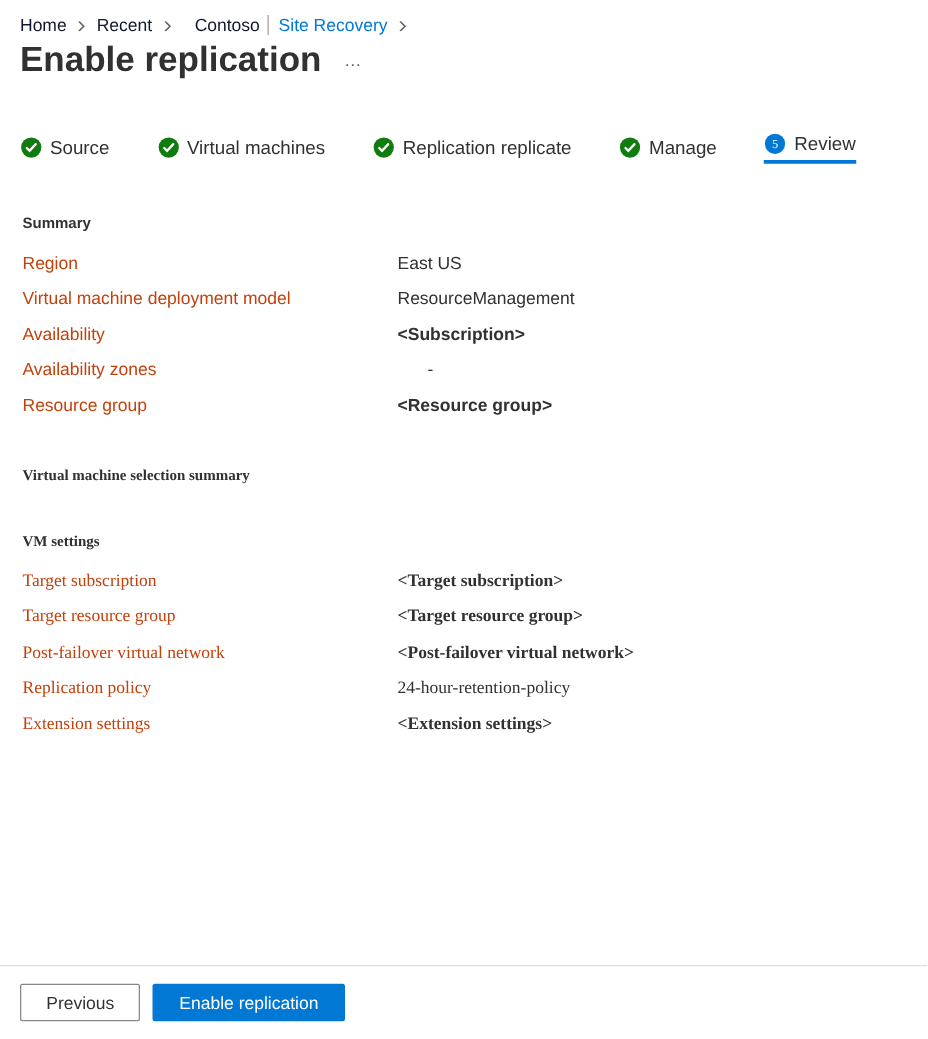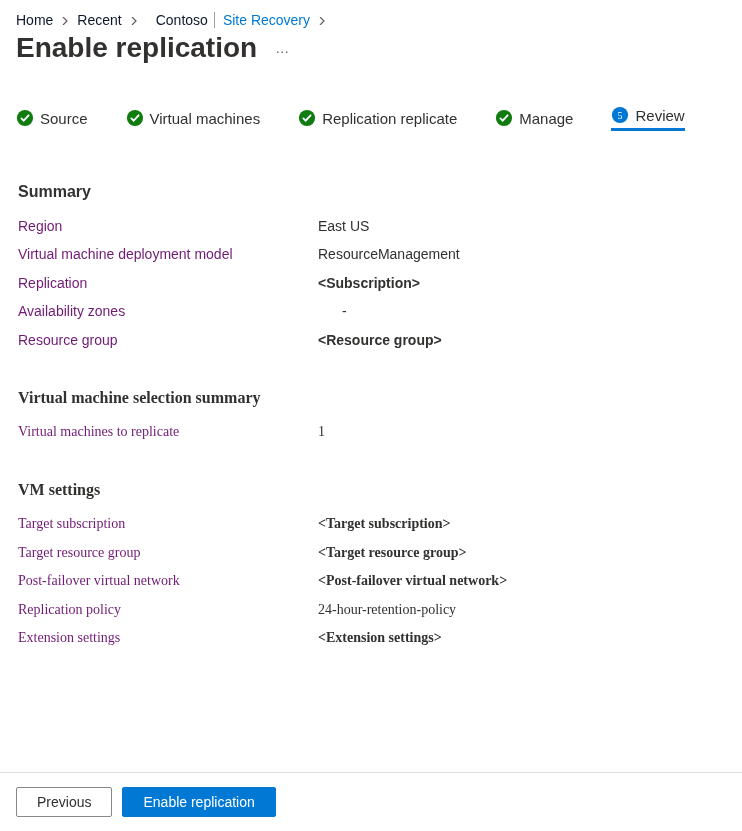--- a/index.html
+++ b/index.html
@@ -59,37 +59,37 @@
   .step.active {
     border-bottom: 3px solid #0078d4;
     font-weight: 400;
   }
   .step-label { white-space: nowrap; }
   .icon-circle { width: 18px; height: 18px; flex-shrink: 0; }
   .content {
     padding: 30px 18px 0 18px;
   }
   .section-title {
-    font-size: 16px;
+    font-size: 12px;
     font-weight: 700;
     color: #323130;
     margin-bottom: 14px;
-    margin-top: 12px;
+    margin-top: 0;
   }
   .section + .section { margin-top: 38px; font-family: Liberation Serif, serif; }
   .kv-row {
     display: flex;
     font-size: 14px;
     color: #323130;
     line-height: 1.6;
     margin-bottom: 6px;
   }
   .kv-label {
     width: 300px;
-    color: #701a75;
+    color: #c2410c;
   }
   .kv-value {
     flex: 1;
     color: #323130;
     font-weight: 600;
   }
   .kv-value.plain {
     font-weight: 400;
   }
   .footer {
@@ -196,39 +196,35 @@
     <div class="section-title">Summary</div>
     <div class="kv-row">
       <div class="kv-label">Region</div>
       <div class="kv-value plain">East US</div>
     </div>
     <div class="kv-row">
       <div class="kv-label">Virtual machine deployment model</div>
       <div class="kv-value plain">ResourceManagement</div>
     </div>
     <div class="kv-row">
-      <div class="kv-label">Replication</div>
+      <div class="kv-label">Availability</div>
       <div class="kv-value">&lt;Subscription&gt;</div>
     </div>
     <div class="kv-row">
       <div class="kv-label">Availability zones</div>
       <div class="kv-value plain" style="padding-left:24px">-</div>
     </div>
     <div class="kv-row">
       <div class="kv-label">Resource group</div>
       <div class="kv-value">&lt;Resource group&gt;</div>
     </div>
   </div>
 
   <div class="section">
     <div class="section-title">Virtual machine selection summary</div>
-    <div class="kv-row">
-      <div class="kv-label">Virtual machines to replicate</div>
-      <div class="kv-value plain">1</div>
-    </div>
   </div>
 
   <div class="section">
     <div class="section-title">VM settings</div>
     <div class="kv-row">
       <div class="kv-label">Target subscription</div>
       <div class="kv-value">&lt;Target subscription&gt;</div>
     </div>
     <div class="kv-row">
       <div class="kv-label">Target resource group</div>

